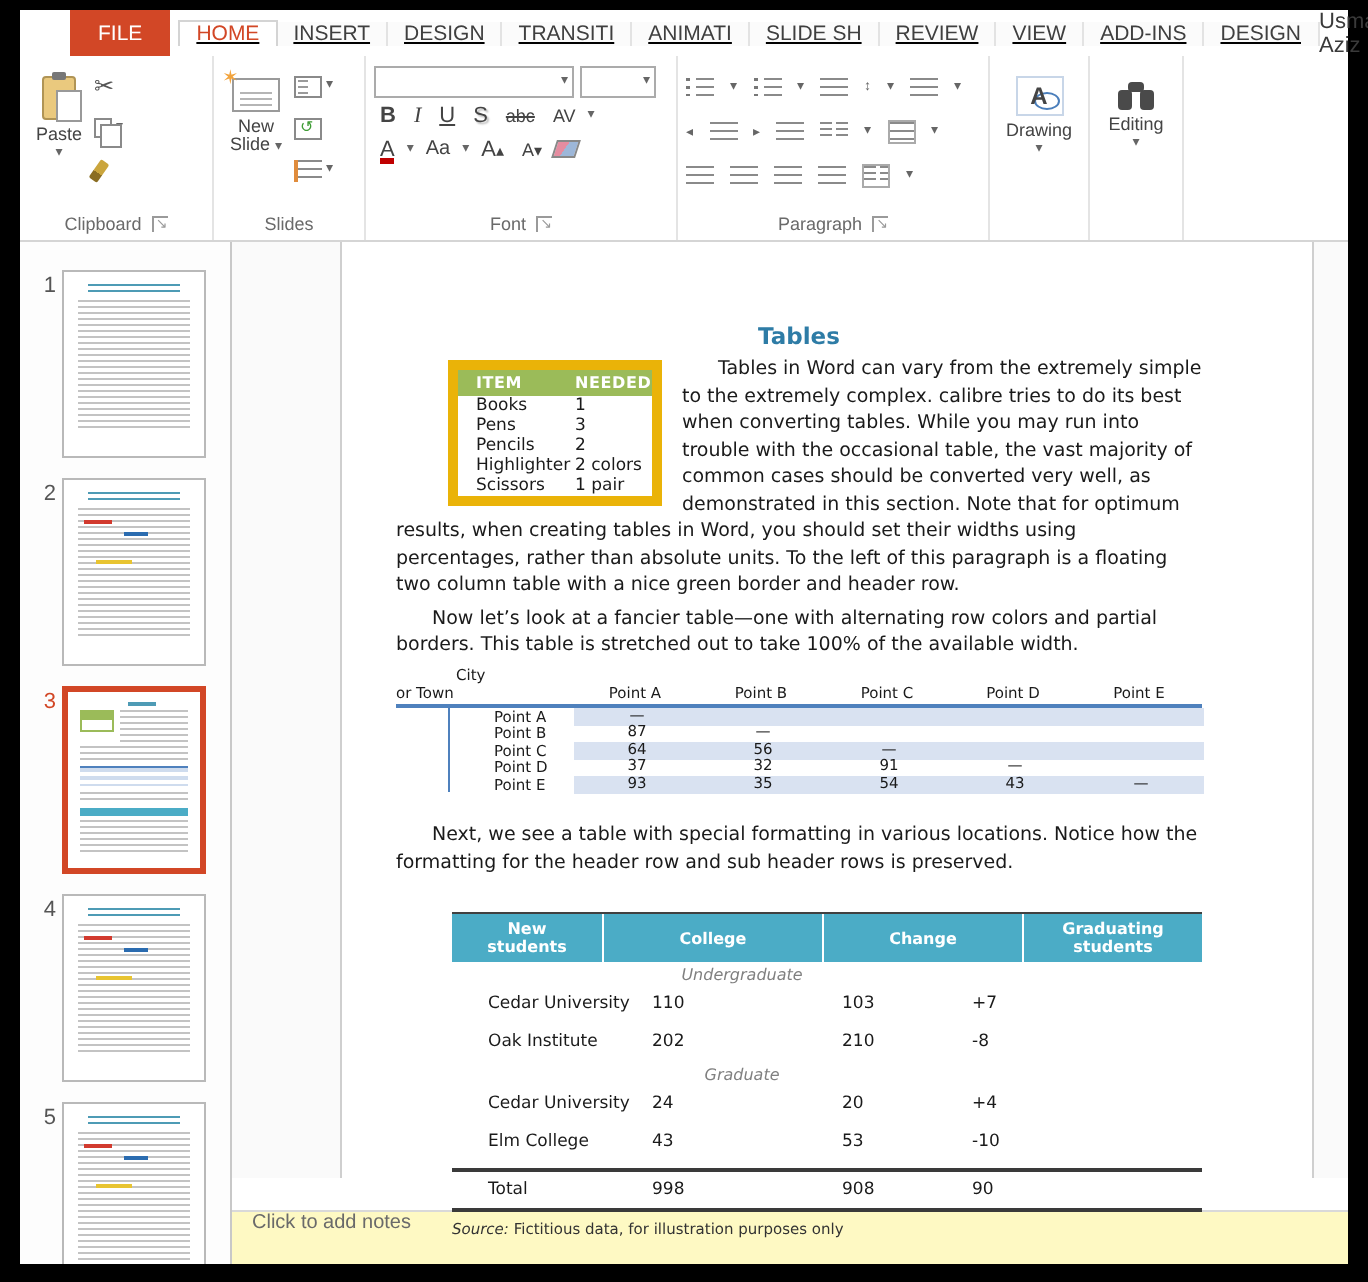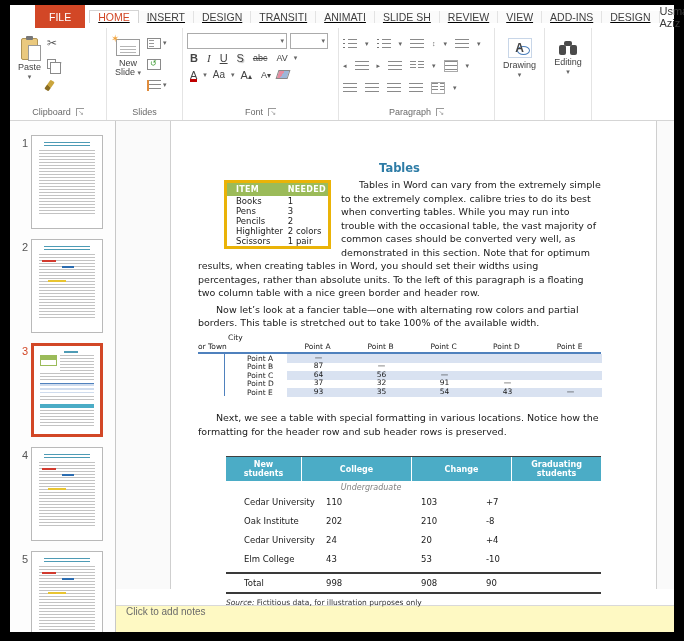--- a/index.html
+++ b/index.html
@@ -106,21 +106,21 @@
   .slide{position:absolute;top:0;bottom:0;left:54px;width:487px;background:#fff;border-left:1px solid #cfcfcf;border-right:1px solid #cfcfcf;
      font-family:"DejaVu Sans",sans-serif;color:#1a1a1a;}
   .slide-inner{margin:40px 0 0 27px;width:403px;}
 
   .s-head{font-size:11.5px;font-weight:bold;color:var(--heading,#2E7CA6);text-align:center;margin:0 0 3px 0;}
   .s-para{font-size:9.5px;line-height:13.5px;}
   .indent{text-indent:18px;}
   .clear{clear:both;}
 
   
-  .item-table{float:left;width:107px;margin:2px 10px 4px 26px;border-collapse:collapse;border:3px solid #eab308;background:#fff;}
+  .item-table{float:left;width:107px;margin:2px 10px 4px 26px;border-collapse:collapse;border:5px solid #eab308;background:#fff;}
   .item-table th{background:#9BBB59;color:#fff;font-size:8px;font-weight:bold;text-align:left;padding:2px 0 2px 9px;letter-spacing:.3px;}
   .item-table th+th{padding-left:2px;}
   .item-table td{font-size:8.5px;line-height:10px;padding:0 0 0 9px;}
   .item-table td+td{padding-left:2px;}
 
   
   .dist{margin-top:3px;width:403px;font-size:7.5px;}
   .dist-head{display:grid;grid-template-columns:88px repeat(5,63px);border-bottom:2px solid #4F81BD;padding-bottom:1px;}
   .dist-head .dh0 span{display:block;width:52px;text-indent:30px;line-height:9px;}
   .dist-head .dhc{text-align:center;align-self:end;line-height:9px;}
@@ -491,20 +491,21 @@
                     <div>110</div>
                     <div>103</div>
                     <div>+7</div>
                   </div>
                   <div class="col-row">
                     <div class="c0">Oak Institute</div>
                     <div>202</div>
                     <div>210</div>
                     <div>-8</div>
                   </div>
+                  <div class="col-sub">Graduate</div>
                   <div class="col-row">
                     <div class="c0">Cedar University</div>
                     <div>24</div>
                     <div>20</div>
                     <div>+4</div>
                   </div>
                   <div class="col-row">
                     <div class="c0">Elm College</div>
                     <div>43</div>
                     <div>53</div>

